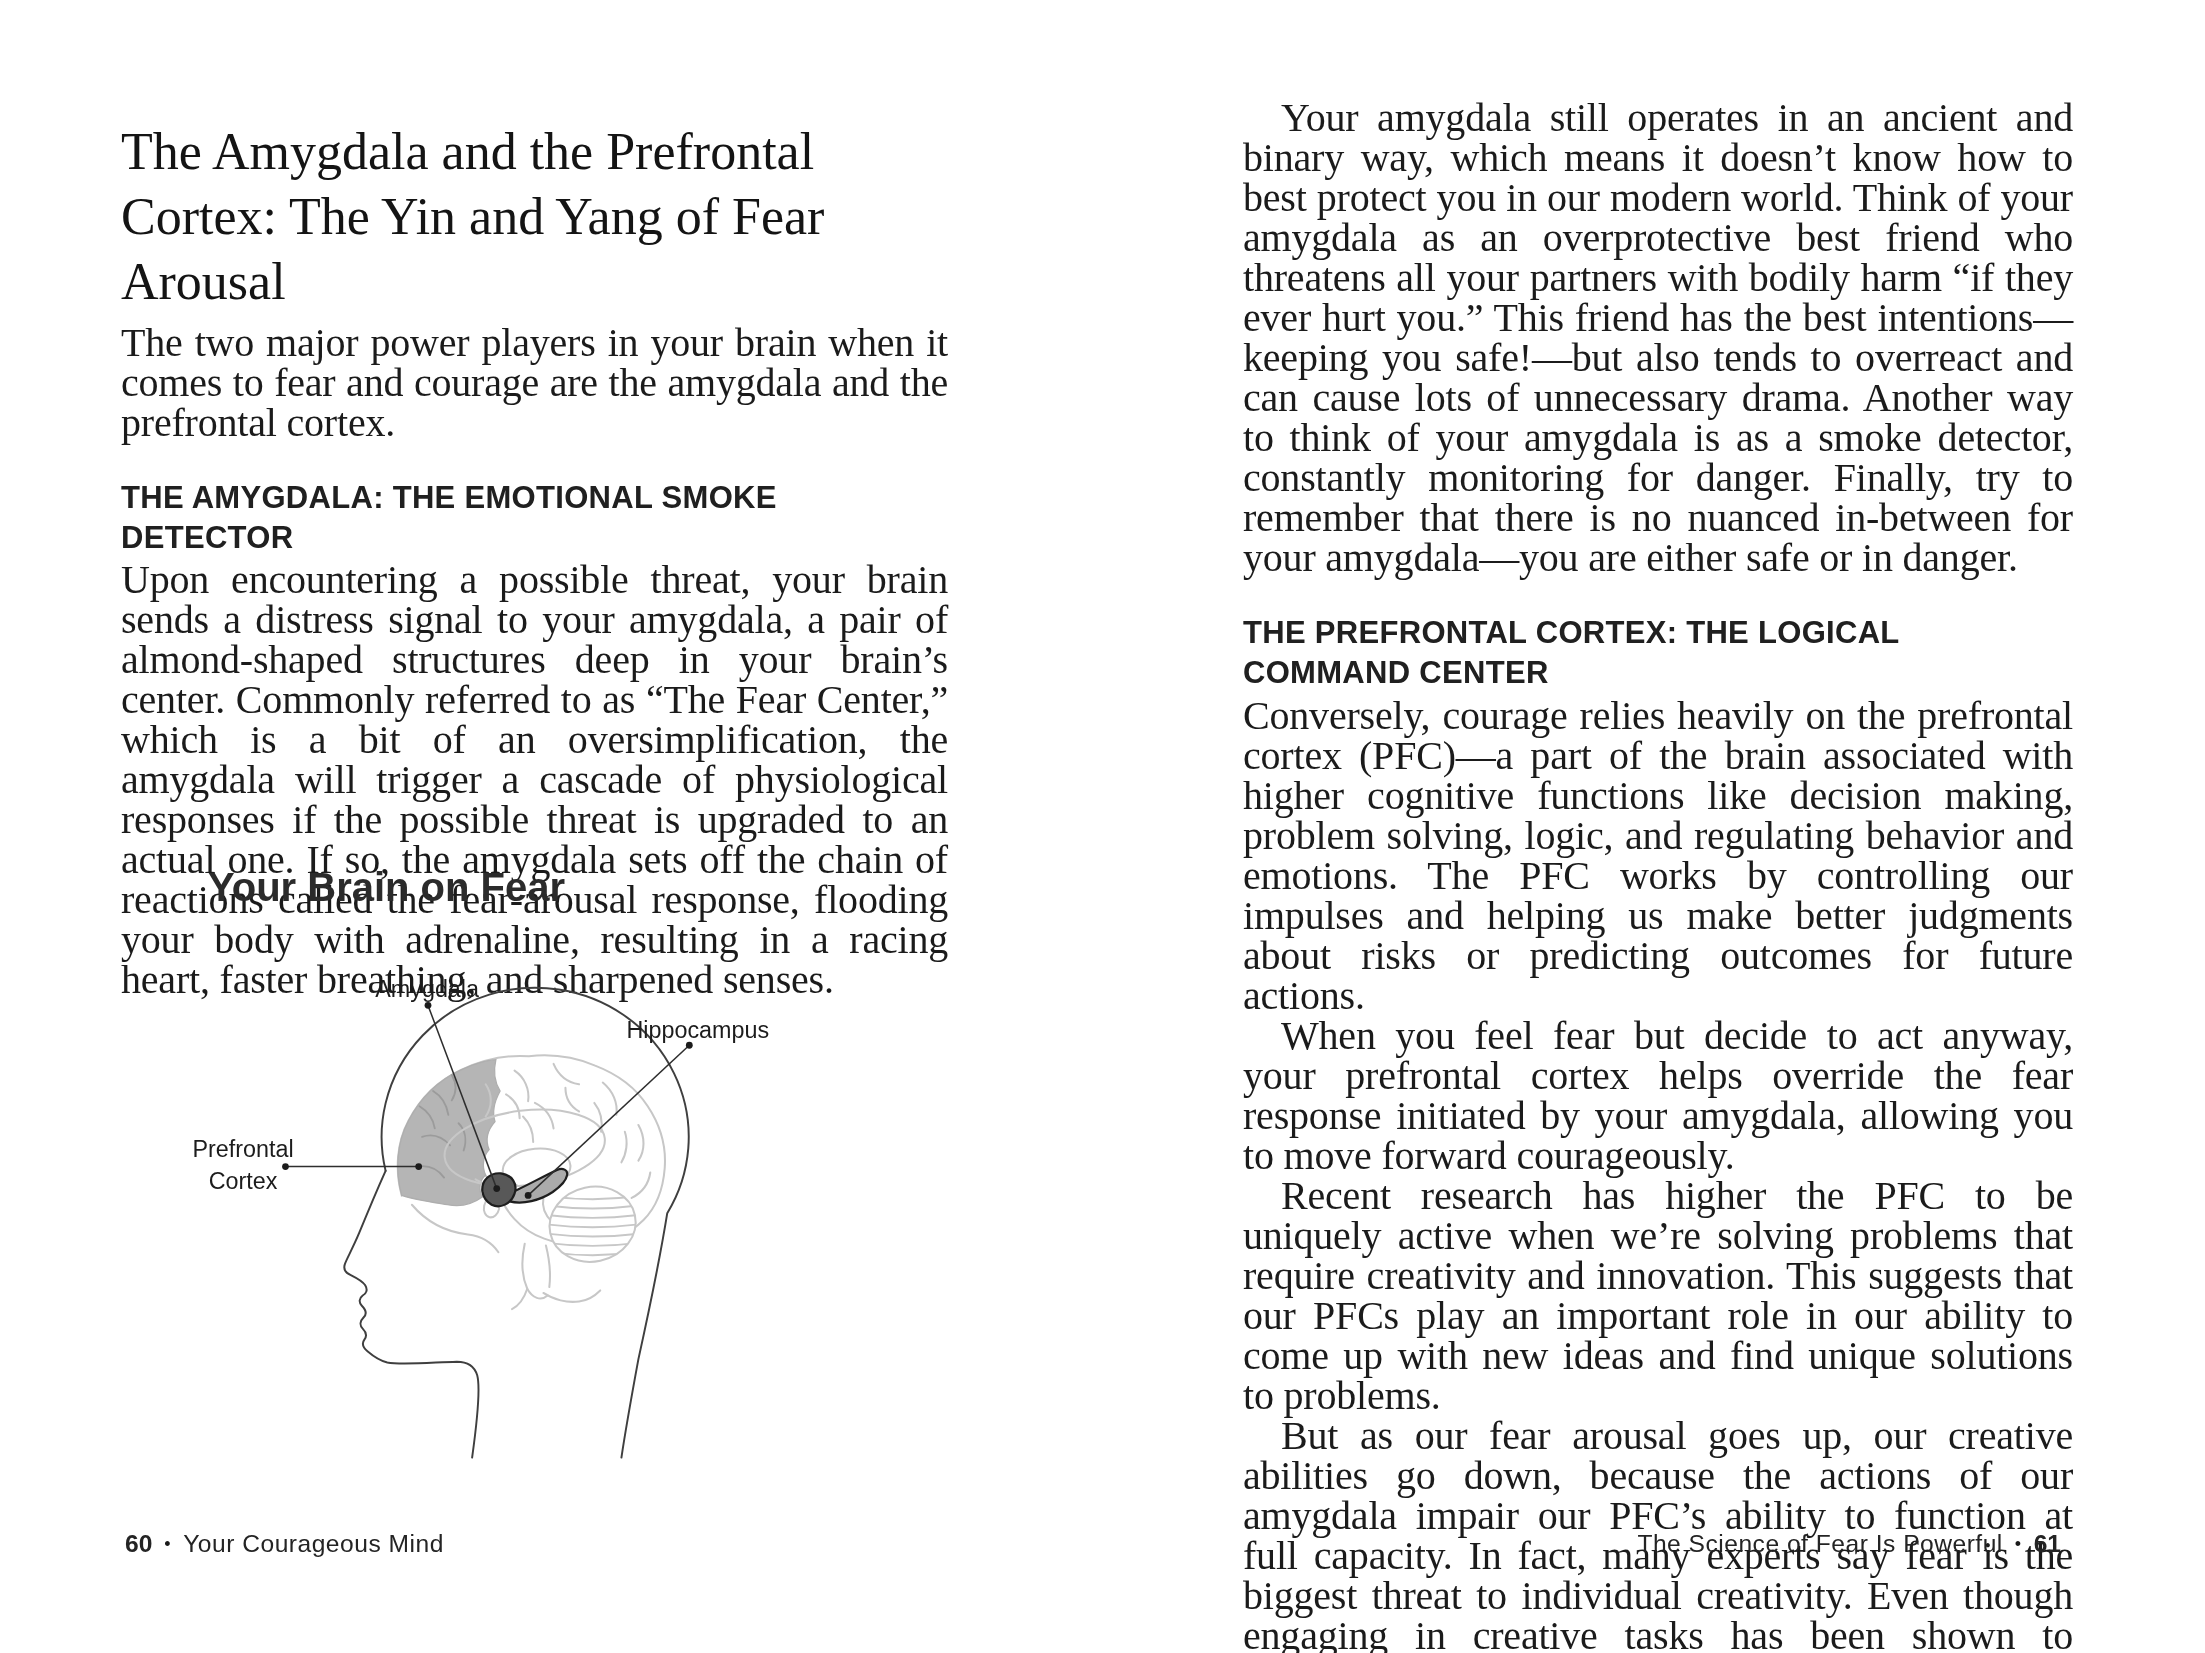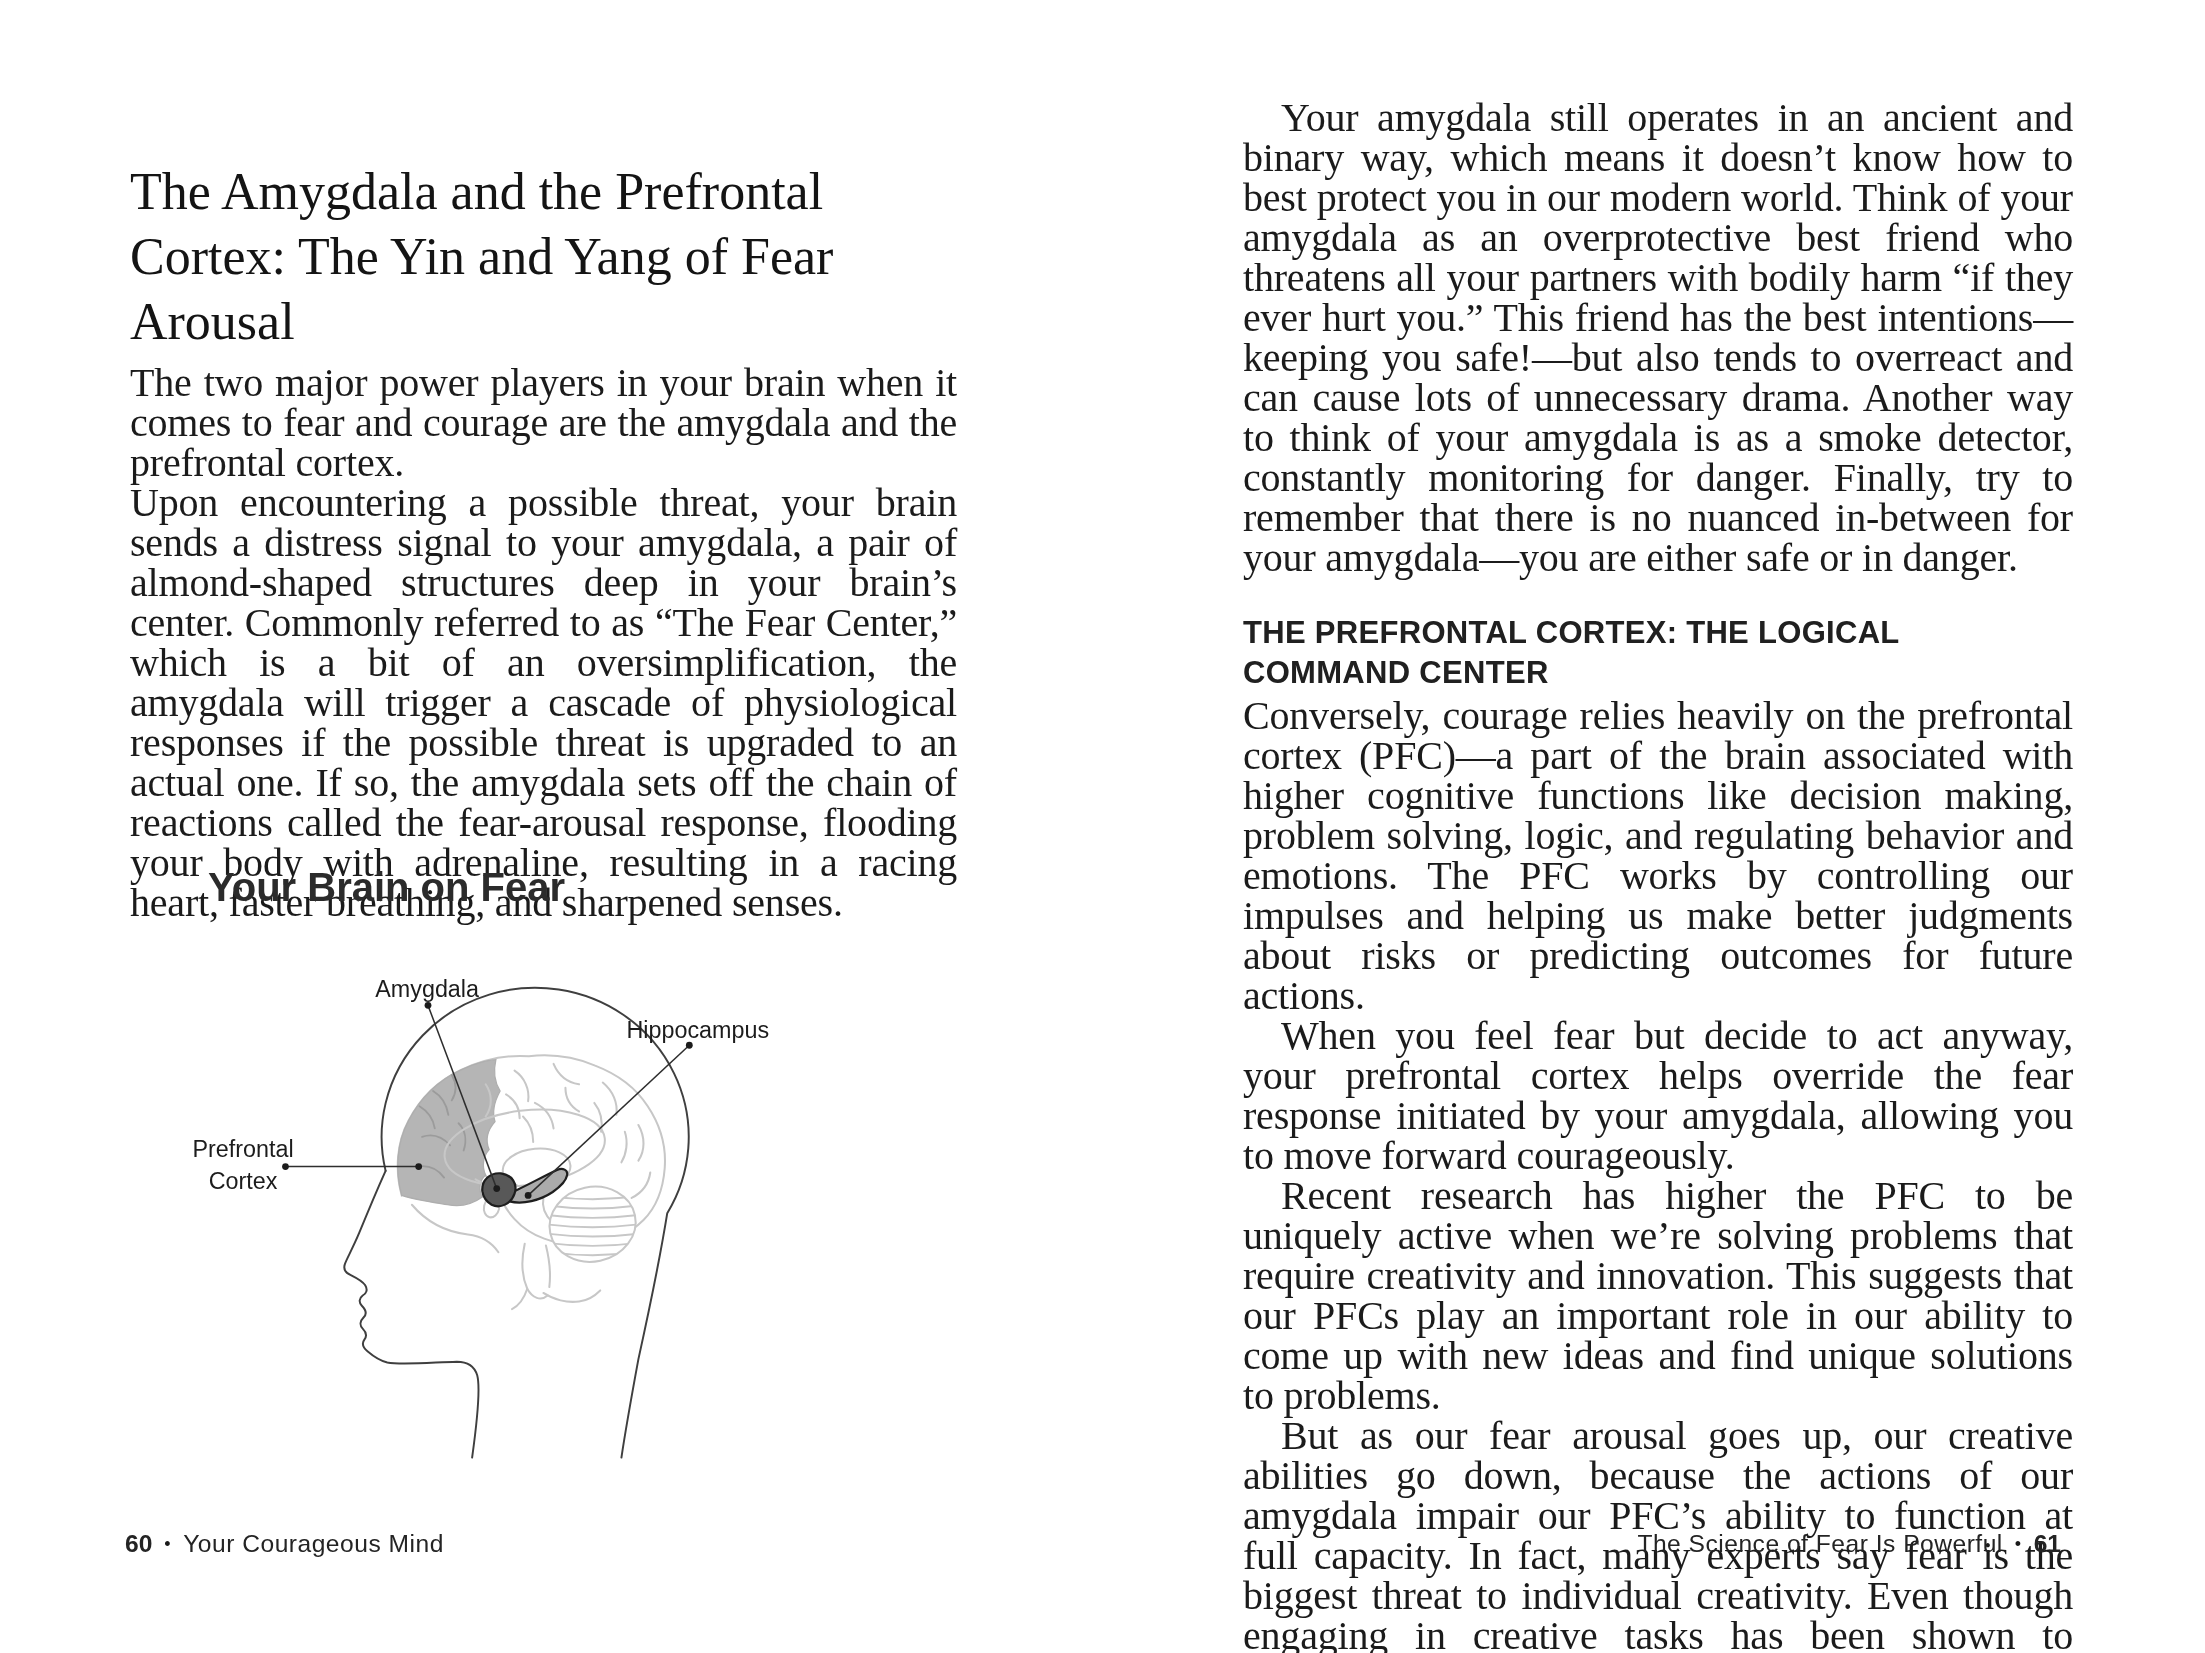--- a/index.html
+++ b/index.html
@@ -1,20 +1,20 @@
 <!DOCTYPE html>
 <html style="font-size:13.6px"><head>
 <meta charset="utf-8">
 <style>
   html,body{margin:0;padding:0;background:#ffffff;}
   .spread{position:relative;width:2205px;height:1654px;background:#ffffff;
           font-family:"Liberation Serif",serif;color:#1b1b1b;overflow:hidden;}
 
   .page-col{position:absolute;}
-  .page-left{left:130px;top:119px;width:827px;margin-top:40px;}
+  .page-left{left:121px;top:119px;width:827px;}
   .page-right{left:1243px;top:98px;width:830px;}
 
   .chapter-title{margin:0;font-weight:normal;font-size:52px;line-height:65px;
                  color:#141414;letter-spacing:0px;}
   .chapter-title span{display:block;}
 
   .intro{margin:8.5px 0 0 0;}
   .intro,.body-text{font-size:40px;line-height:40px;text-align:justify;
                     letter-spacing:-0.2px;color:#1b1b1b;}
   .body-text{margin:0;}
@@ -55,20 +55,21 @@
 
 <div class="spread">
 
   <section class="page-col page-left">
     <h1 class="chapter-title">
       <span>The Amygdala and the Prefrontal</span>
       <span>Cortex: The Yin and Yang of Fear</span>
       <span>Arousal</span>
     </h1>
     <p class="intro">The two major power players in your brain when it comes to fear and courage are the amygdala and the prefrontal cortex.</p>
+    <h2 class="sec-heading">THE AMYGDALA: THE EMOTIONAL SMOKE DETECTOR</h2>
     <p class="body-text">Upon encountering a possible threat, your brain sends a distress signal to your amygdala, a pair of almond-shaped structures deep in your brain’s center. Commonly referred to as “The Fear Center,” which is a bit of an oversimplification, the amygdala will trigger a cascade of physiological responses if the possible threat is upgraded to an actual one. If so, the amygdala sets off the chain of reactions called the fear-arousal response, flooding your body with adrenaline, resulting in a racing heart, faster breathing, and sharpened senses.</p>
   </section>
 
   <div class="fig-title">Your Brain on Fear</div>
 
   <svg class="brain-figure" width="594" height="526" viewBox="0 0 700 620">
     <defs>
       <clipPath id="cbclip">
         <ellipse cx="478" cy="315" rx="51" ry="44" transform="rotate(-12 478 315)"></ellipse>
       </clipPath>

